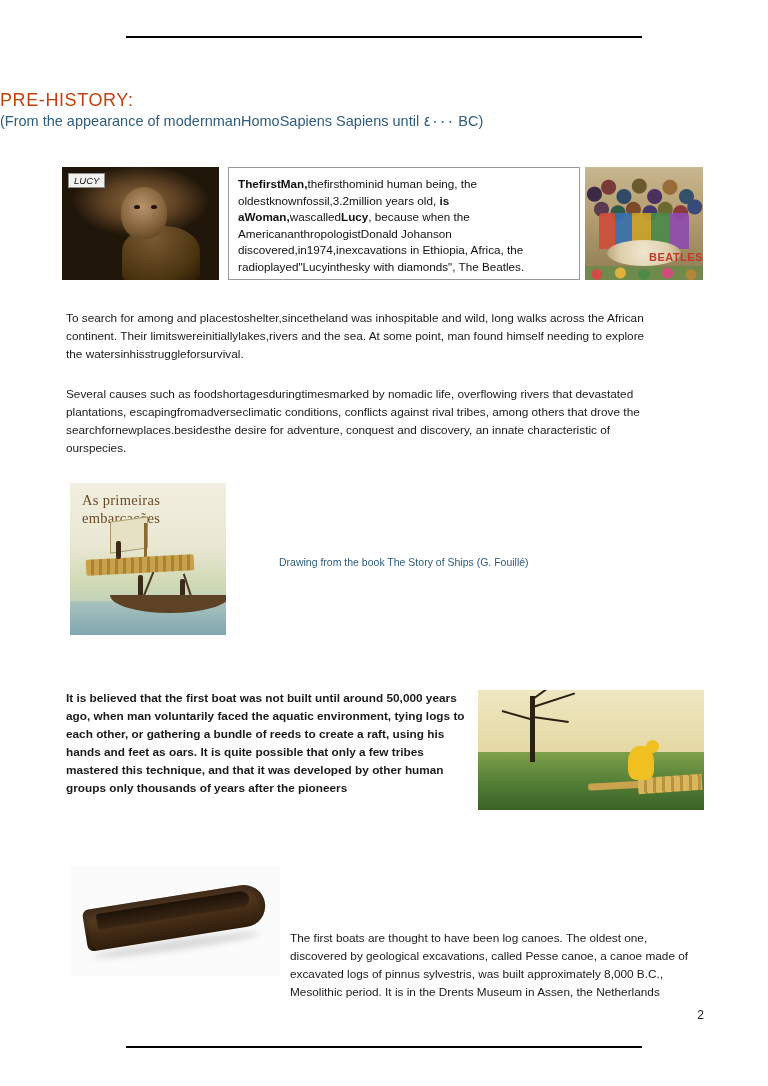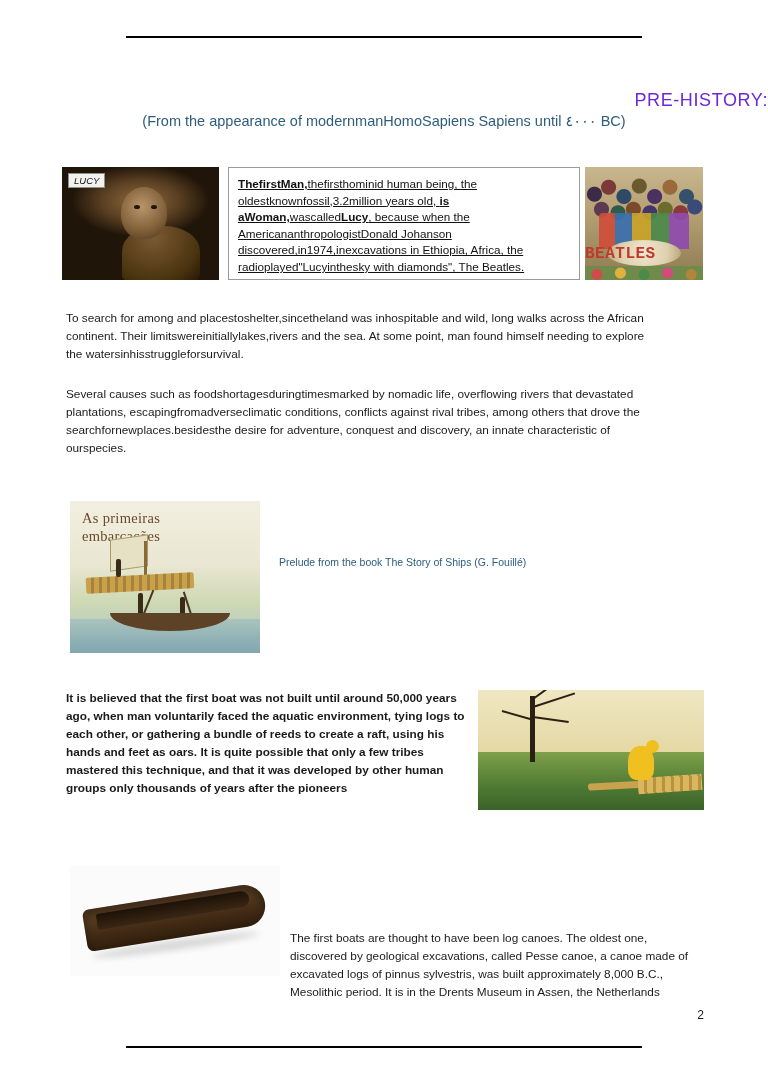--- a/index.html
+++ b/index.html
@@ -28,31 +28,30 @@
     border-top: 2px solid #000000;
   }
   .rule-top { top: 36px; }
   .rule-bottom { top: 1046px; }
 
   .title {
     position: absolute;
     top: 90px;
     left: 0;
     width: 768px;
-    text-align: right;
-    color: #6d28d9;
+    text-align: left;
+    color: #c2410c;
     font-size: 18px;
     letter-spacing: 0.6px;
   }
   .subtitle {
     position: absolute;
     top: 113px;
     left: 0;
     width: 768px;
-    text-align: center;
     color: #2e5d7d;
     font-size: 14.5px;
   }
 
   
   .lucy-photo {
     position: absolute;
     left: 62px;
     top: 167px;
     width: 157px;
@@ -113,21 +112,20 @@
     left: 228px;
     top: 167px;
     width: 352px;
     height: 113px;
     border: 1px solid #9a9a9a;
     box-sizing: border-box;
     padding: 8px 9px 8px 9px;
     font-size: 11.7px;
     line-height: 1.42;
     color: #111;
-    text-decoration: underline;
   }
 
   .beatles {
     position: absolute;
     left: 585px;
     top: 167px;
     width: 118px;
     height: 113px;
     overflow: hidden;
     background: #b9a27c;
@@ -175,26 +173,26 @@
     bottom: 14px;
     width: 74px;
     height: 26px;
     border-radius: 50%;
     background: radial-gradient(circle at 50% 45%, #f0e6cf 0%, #ded0ae 60%, #b39f73 100%);
   }
   .beatles-name {
     position: absolute;
     left: 0; right: 0;
     bottom: 17px;
-    text-align: left;
-    font-size: 16px;
+    text-align: right;
+    font-size: 11px;
     font-weight: bold;
     color: #c0392b;
     letter-spacing: 0.5px;
-    font-family: Liberation Mono, monospace;
+    font-family: Liberation Sans, sans-serif;
   }
   .beatles-flowers {
     position: absolute;
     left: 0; right: 0; bottom: 0;
     height: 14px;
     background:
       radial-gradient(circle at 10% 60%, #d14b4b 0 5px, transparent 6px),
       radial-gradient(circle at 30% 50%, #e0b23c 0 5px, transparent 6px),
       radial-gradient(circle at 50% 62%, #4b8a4b 0 5px, transparent 6px),
       radial-gradient(circle at 70% 50%, #d14b7b 0 5px, transparent 6px),
@@ -210,25 +208,24 @@
     color: #1a1a1a;
   }
   .p1 { left: 66px; top: 310px; width: 580px; }
   .p2 { left: 66px; top: 386px; width: 600px; }
 
   
   .boats-img {
     position: absolute;
     left: 70px;
     top: 483px;
-    width: 190px;
+    width: 156px;
     height: 152px;
     overflow: hidden;
     background: #fca5a5;
-    margin-top: 18px;
   }
   .boats-sky {
     position: absolute;
     inset: 0;
     background: linear-gradient(180deg, #f2efe0 0%, #e9e7d2 42%, #cfd9b4 66%, #a9c3c6 100%);
   }
   .boats-title {
     position: absolute;
     left: 12px;
     top: 8px;
@@ -490,21 +487,21 @@
     <div class="raft-mast"></div>
     <div class="raft"></div>
     <div class="figure fig-c"></div>
     <div class="figure fig-a"></div>
     <div class="figure fig-b"></div>
     <div class="oar oar-a"></div>
     <div class="oar oar-b"></div>
     <div class="canoe"></div>
   </div>
 
-  <div class="caption">Prelude from the book The Story of Ships (G. Fouillé)</div>
+  <div class="caption">Drawing from the book The Story of Ships (G. Fouillé)</div>
 
   <div class="para p4">It is believed that the first boat was not built until around 50,000 years ago, when man voluntarily faced the aquatic environment, tying logs to each other, or gathering a bundle of reeds to create a raft, using his hands and feet as oars. It is quite possible that only a few tribes mastered this technique, and that it was developed by other human groups only thousands of years after the pioneers</div>
 
   <div class="raftimg">
     <div class="raftimg-sky"></div>
     <div class="raftimg-ground"></div>
     <div class="tree-trunk"></div>
     <div class="tree-branch tb1"></div>
     <div class="tree-branch tb2"></div>
     <div class="tree-branch tb3"></div>

